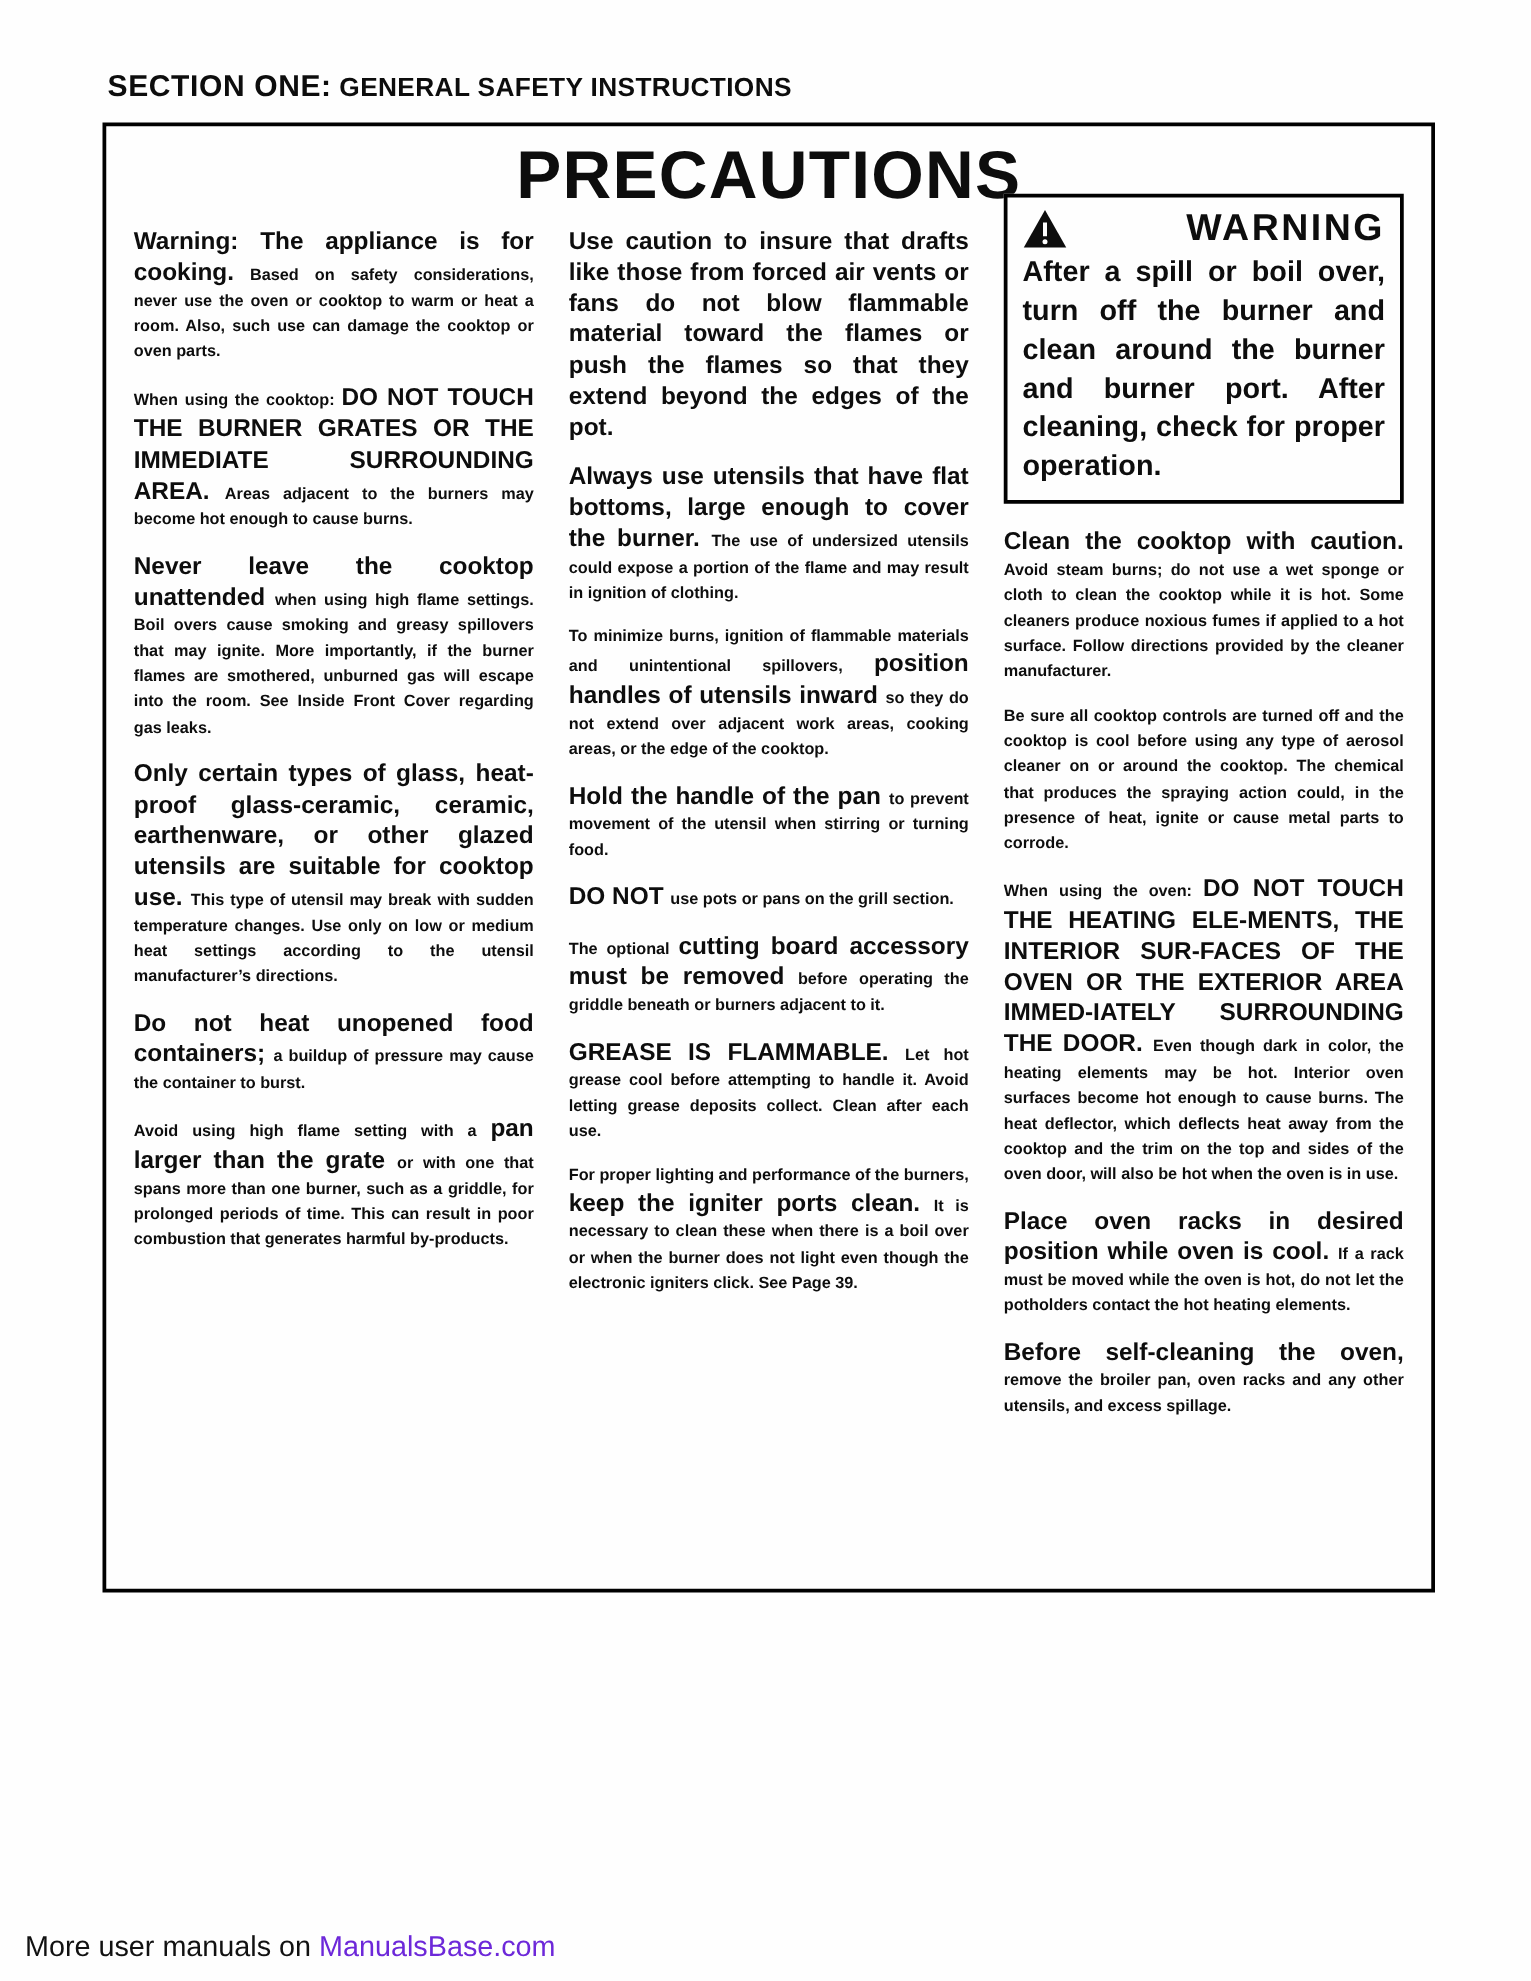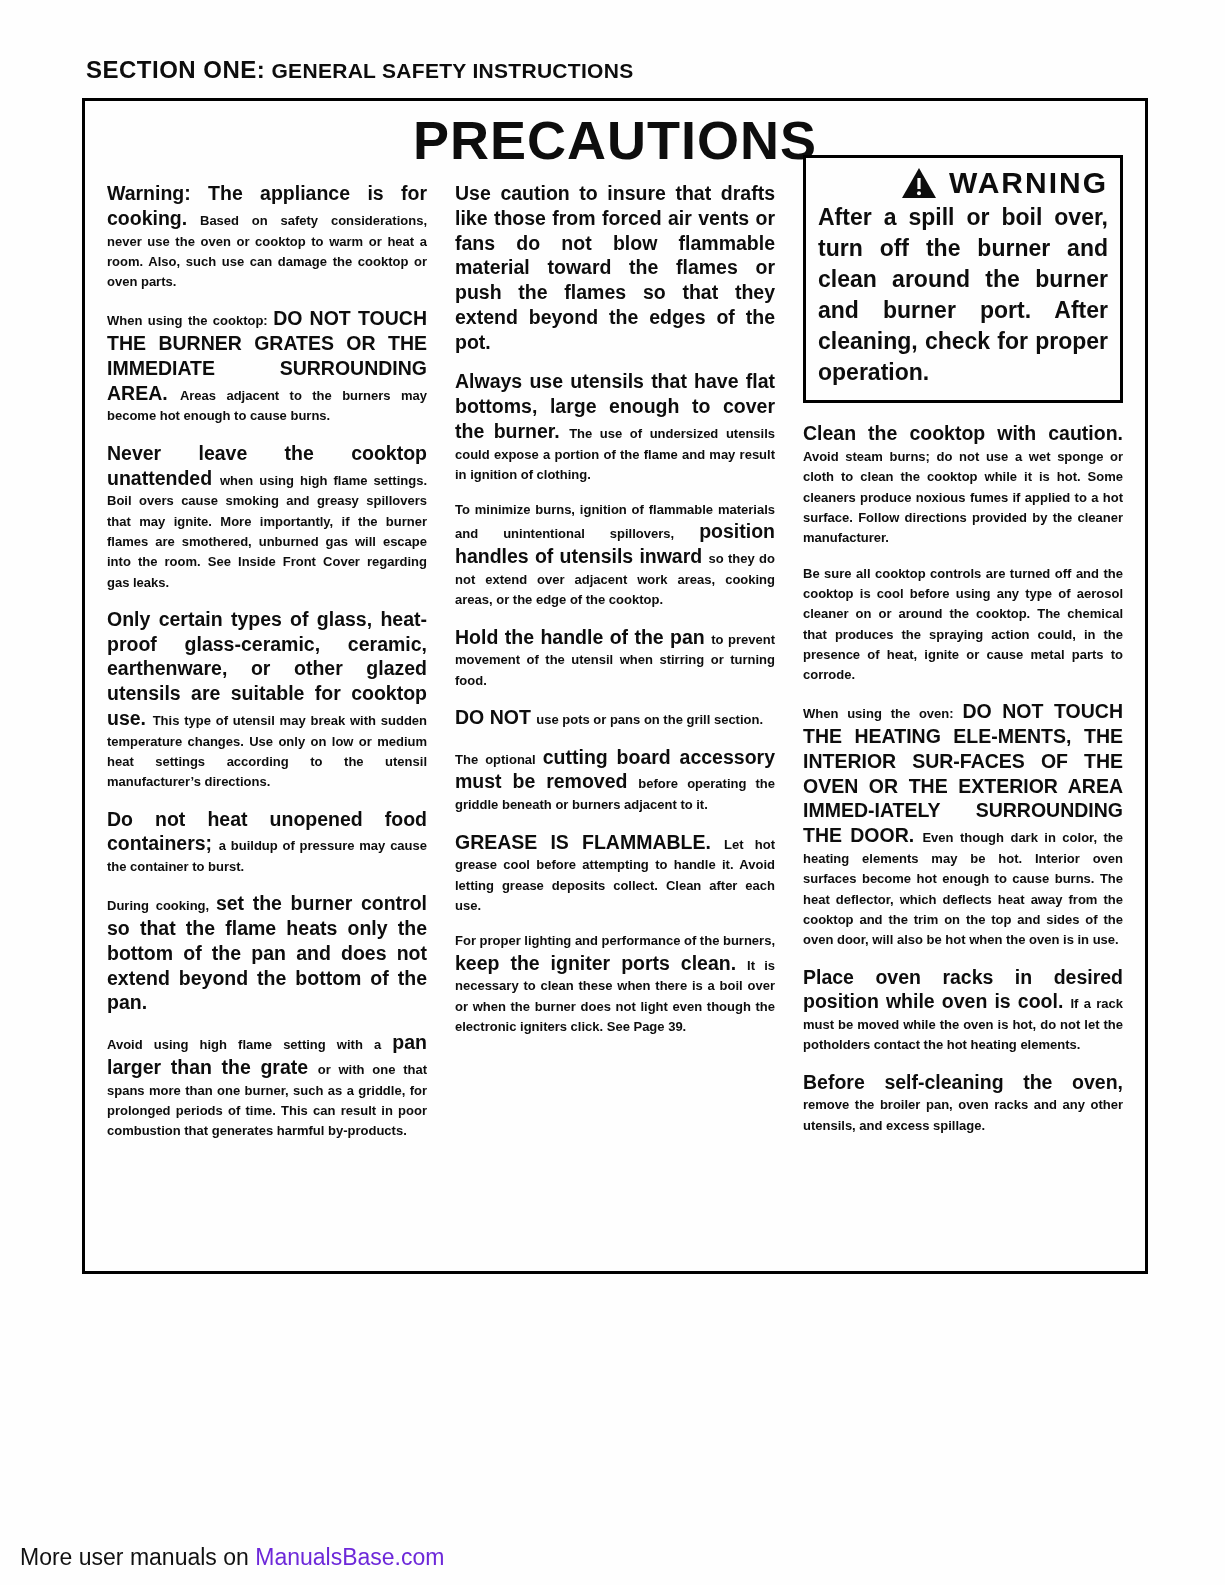--- a/index.html
+++ b/index.html
@@ -39,21 +39,21 @@
   .para span.body { font-size: 13px; font-weight: bold; }
   .para span.em   { font-size: 19.5px; font-weight: bold; }
 
   .warning-box {
     border: 3px solid #000;
     padding: 8px 12px 12px;
     margin: -26px 0 18px;
     background: #fefefe;
   }
   .warning-head {
-    display: flex; align-items: center; justify-content: flex-end;
+    display: flex; align-items: center; justify-content: space-between;
     gap: 12px; margin-bottom: 2px;
   }
   .warning-icon { display: inline-flex; }
   .warning-title { font-size: 30px; font-weight: bold; letter-spacing: 2px; }
   .warning-body {
     font-size: 23px; font-weight: bold;
     text-align: justify; line-height: 1.35;
   }
 
   .page-number {
@@ -82,21 +82,20 @@
 
     <div class="columns">
 
       <div class="column">
         <div>
             <p class="para"><span class="em">Warning:  The appliance is for cooking.</span><span class="body">  Based on safety considerations, never use the oven or cooktop to warm or heat a room.  Also, such use can damage the cooktop or oven parts.</span></p>
             <p class="para"><span class="body">When using the cooktop: </span><span class="em">DO NOT TOUCH THE BURNER GRATES OR THE IMMEDIATE SURROUNDING AREA. </span><span class="body">Areas adjacent to the burners may become hot enough to cause burns.</span></p>
             <p class="para"><span class="em">Never leave the cooktop unattended </span><span class="body">when using high flame settings.  Boil overs cause smoking and greasy spillovers that may ignite.  More importantly, if the burner flames are smothered, unburned gas will escape into the room.  See Inside Front Cover regarding gas leaks.</span></p>
             <p class="para"><span class="em">Only certain types of glass, heat-proof glass-ceramic, ceramic, earthenware, or other glazed utensils are suitable for cooktop use. </span><span class="body">This type of utensil may break with sudden temperature changes.  Use only on low or medium heat settings according to the utensil manufacturer’s directions.</span></p>
             <p class="para"><span class="em">Do not heat unopened food containers; </span><span class="body">a buildup of pressure may cause the container to  burst.</span></p>
-            <p class="para"><span class="body">During cooking, </span><span class="em">set the burner control so that the flame heats only the bottom of the pan and does not extend beyond the bottom of the pan.</span></p>
             <p class="para"><span class="body">Avoid using high flame setting with a </span><span class="em">pan larger than the grate </span><span class="body">or with one that spans more than one burner, such as a griddle, for prolonged periods of time.  This can result in poor combustion that generates harmful by-products.</span></p>
           </div>
       </div>
 
       <div class="column">
         <div>
             <p class="para"><span class="em">Use caution to insure that drafts like those from forced air vents or fans do not blow flammable material toward the flames or push the flames so that they extend beyond the edges of the pot.</span></p>
             <p class="para"><span class="em">Always use utensils that have flat bottoms, large enough to cover the burner.  </span><span class="body">The use of undersized utensils could expose a portion of the flame and may result in ignition of clothing.</span></p>
             <p class="para"><span class="body">To minimize burns, ignition of flammable materials and unintentional spillovers, </span><span class="em">position handles of utensils inward </span><span class="body">so they do not extend over adjacent work areas, cooking areas, or the edge of the cooktop.</span></p>
             <p class="para"><span class="em">Hold the handle of the pan </span><span class="body">to prevent movement of the utensil when stirring or turning food.</span></p>

